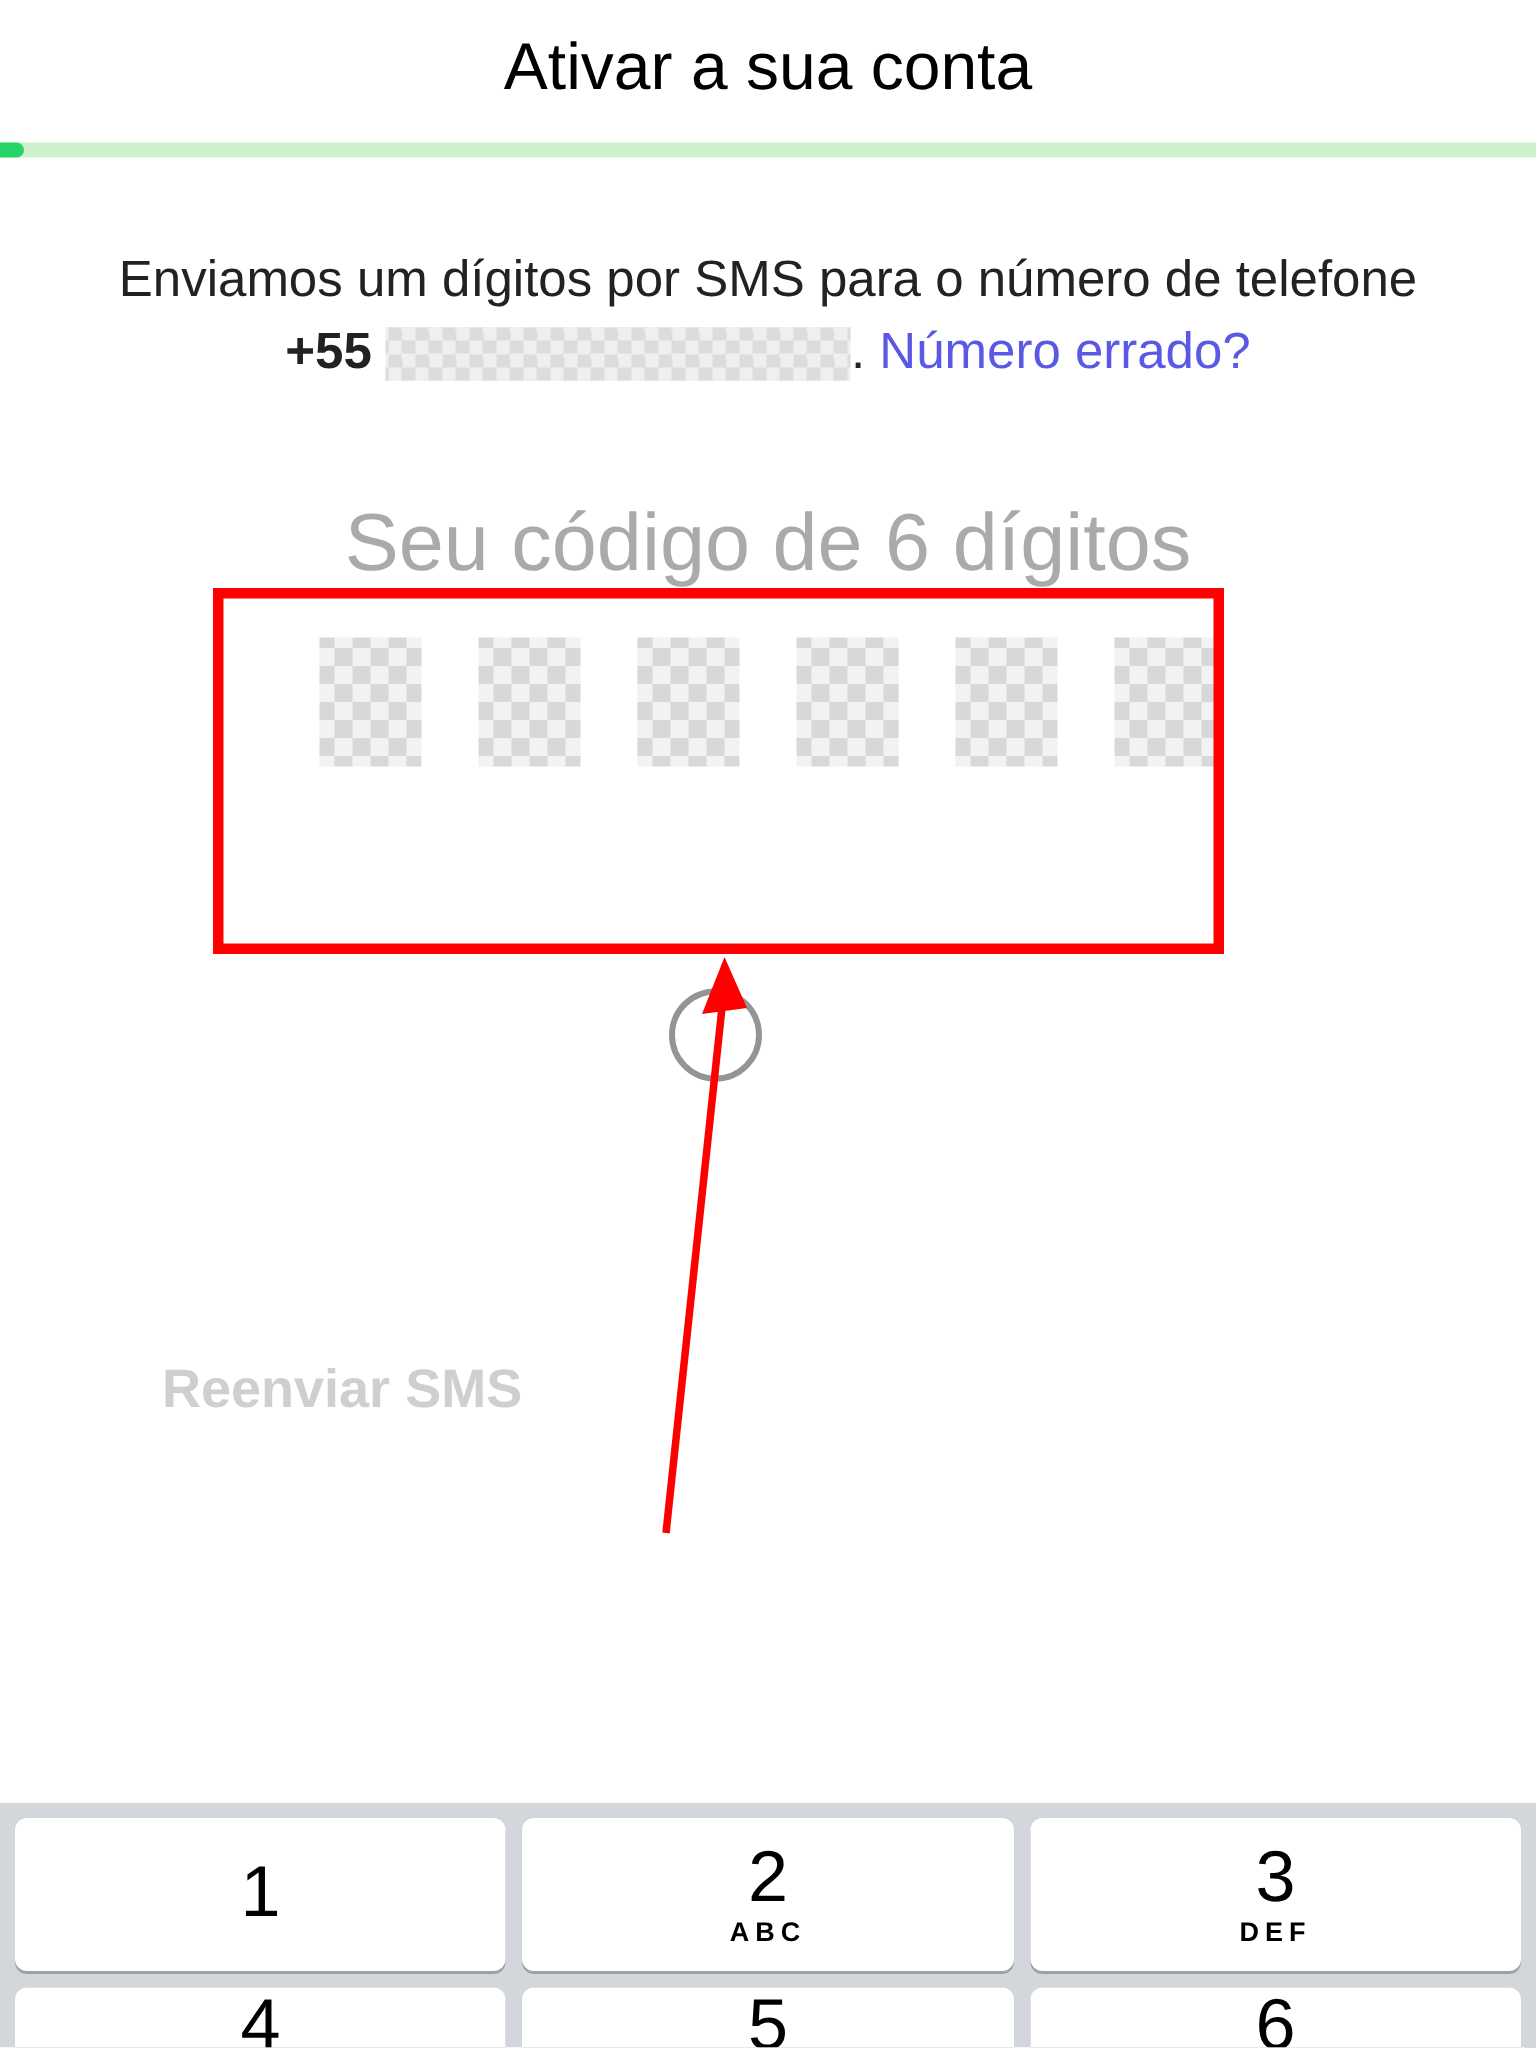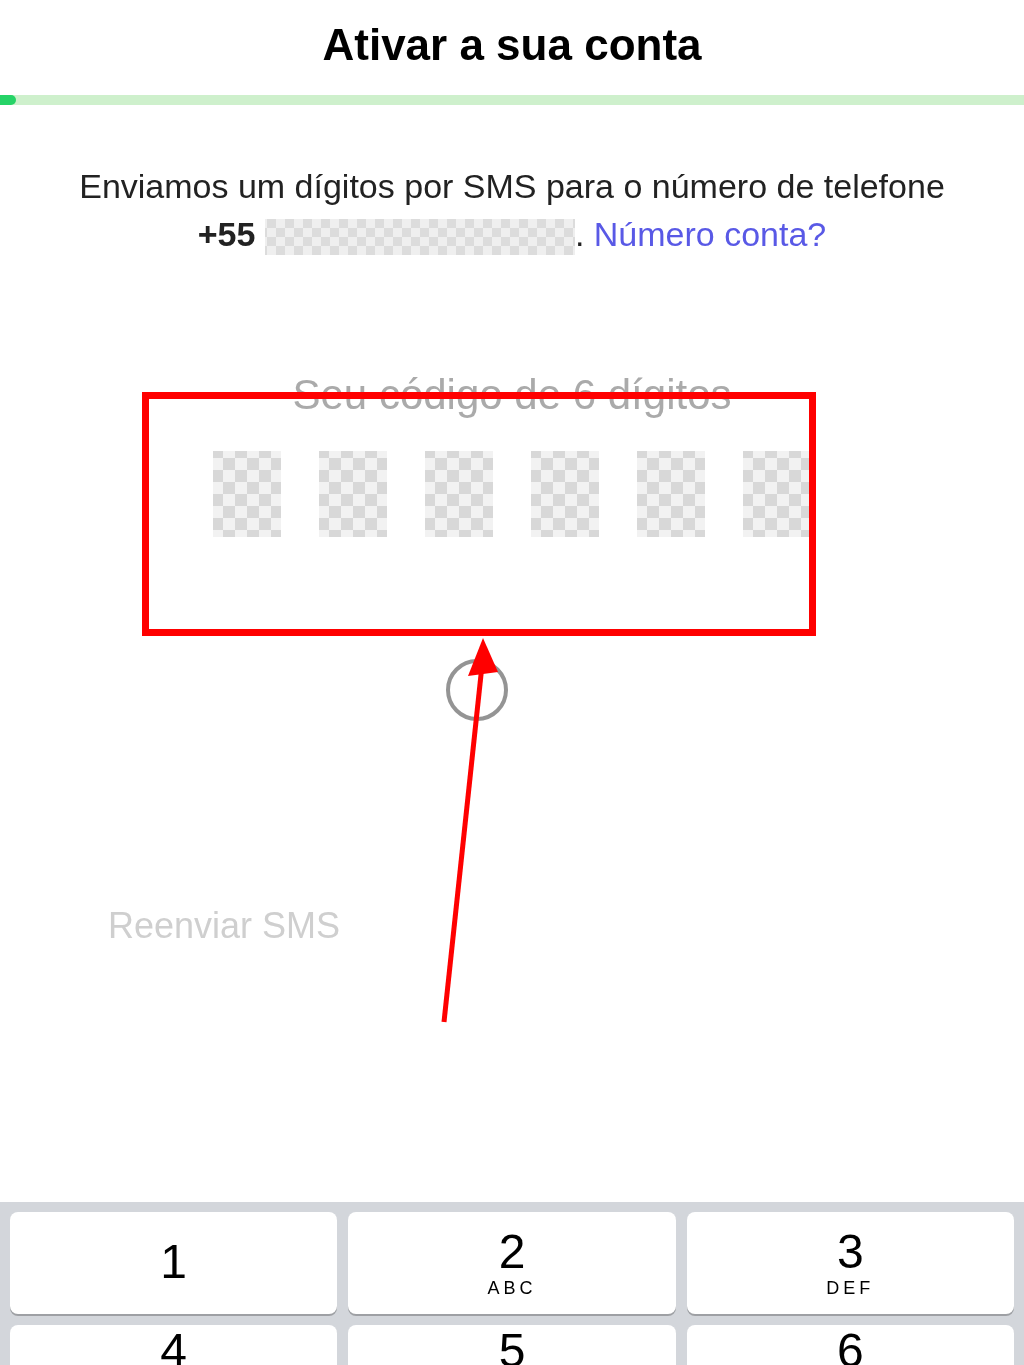--- a/index.html
+++ b/index.html
@@ -14,21 +14,21 @@
       background: #ffffff;
       position: relative;
       overflow: hidden;
     }
     .header {
       text-align: center;
       padding: 20px 0 25px 0;
     }
     .title {
       font-size: 44px;
-      font-weight: 700;
+      font-weight: 400;
       color: #000;
     }
     .progress-bar {
       width: 100%;
       height: 10px;
       background: #cef0cc;
       position: relative;
     }
     .progress-fill {
       height: 100%;
@@ -63,23 +63,23 @@
       left: 142px;
       top: 392px;
       width: 674px;
       height: 244px;
       border: 7px solid #ff0000;
       z-index: 10;
       pointer-events: none;
     }
     .code-label {
       text-align: center;
-      font-size: 42px;
+      font-size: 54px;
       color: #aaaaaa;
-      margin-top: 113px;
+      margin-top: 73px;
       font-weight: 400;
     }
     .code-digits {
       display: flex;
       justify-content: center;
       gap: 38px;
       margin-top: 32px;
     }
     .code-digit {
       width: 68px;
@@ -107,21 +107,21 @@
     .action-links {
       position: absolute;
       top: 905px;
       width: 100%;
       display: flex;
       justify-content: space-between;
       padding: 0 105px 0 108px;
     }
     .action-link {
       font-size: 36px;
-      font-weight: 400;
+      font-weight: 700;
       color: #cfcfcf;
     }
     .keyboard {
       position: absolute;
       bottom: 0;
       width: 100%;
       background: #d3d6db;
       padding: 10px 10px 0 10px;
     }
     .key-row {
@@ -141,21 +141,21 @@
       box-shadow: 0 2px 0 rgba(0,0,0,0.25);
     }
     .key-digit {
       font-size: 48px;
       font-weight: 400;
       color: #000;
       line-height: 1;
     }
     .key-letters {
       font-size: 18px;
-      font-weight: 400;
+      font-weight: 700;
       color: #000;
       letter-spacing: 4px;
       margin-top: 2px;
     }
     .key-row-partial {
       display: flex;
       gap: 11px;
       height: 40px;
       overflow: hidden;
     }
@@ -185,21 +185,21 @@
   <div class="progress-fill"></div>
 </div>
 
 <div class="message-block">
   <span>Enviamos um dígitos por SMS para o número de</span>
   <span> </span>
   <span>telefone</span>
   <span> </span>
   <span class="phone-prefix">+55</span><span> </span><span class="phone-masked"></span><span>.</span>
   <span> </span>
-  <a href="#" class="wrong-number-link">Número conta?</a>
+  <a href="#" class="wrong-number-link">Número errado?</a>
 </div>
 
 <div class="code-label">Seu código de 6 dígitos</div>
 
 <div class="code-digits">
   <div class="code-digit"></div>
   <div class="code-digit"></div>
   <div class="code-digit"></div>
   <div class="code-digit"></div>
   <div class="code-digit"></div>

